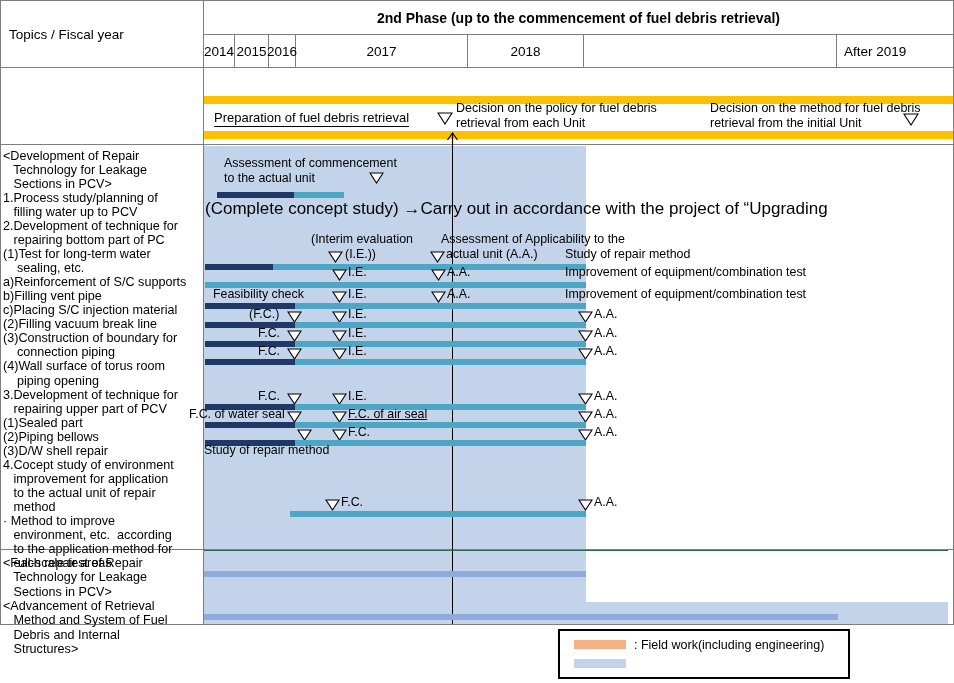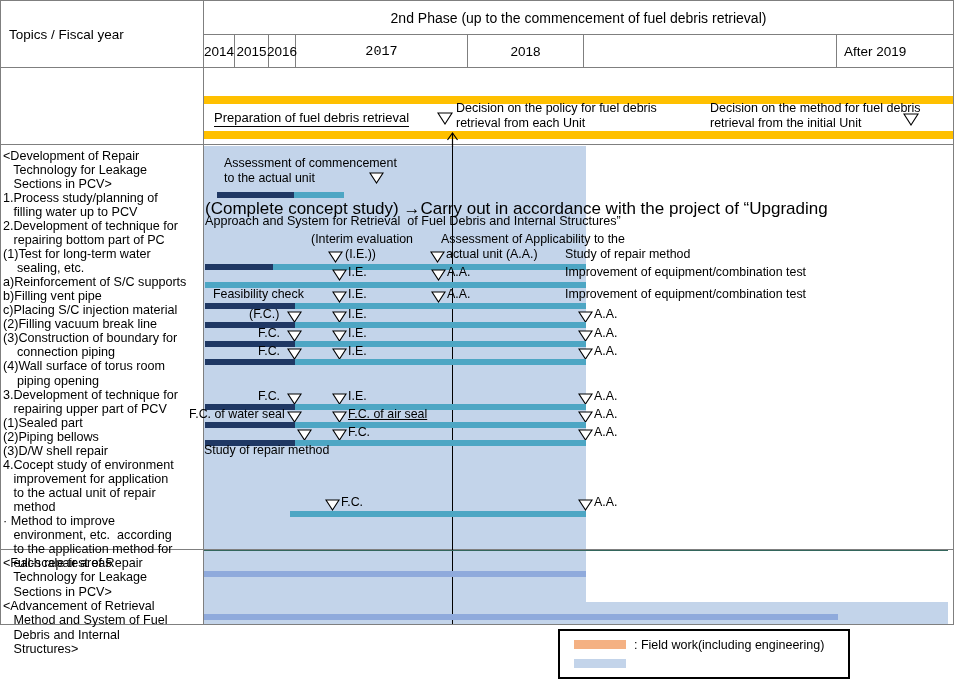--- a/index.html
+++ b/index.html
@@ -25,21 +25,21 @@
 
   
   #hdr-topics {
     position: absolute; left: 1px; top: 1px; width: 202px; height: 66px;
     display: flex; align-items: center; padding-left: 8px;
     font-size: 13.5px; color: #000;
   }
   #hdr-phase {
     position: absolute; left: 204px; top: 1px; width: 749px; height: 33px;
     display: flex; align-items: center; justify-content: center;
-    font-size: 14px; color: #000;
+    font-size: 14px; color: #000; font-weight: bold;
   }
   .yr {
     position: absolute; top: 35px; height: 32px;
     display: flex; align-items: center; justify-content: center;
     font-size: 13.5px; color: #000;
   }
 
   
   #row-roadmap-label {
     position: absolute; left: 1px; top: 69px; width: 202px; height: 75px;
@@ -124,21 +124,21 @@
   <div class="vline" style="left:467px;top:35px;height:32px;"></div>
   <div class="vline" style="left:583px;top:35px;height:32px;"></div>
   <div class="vline" style="left:836px;top:35px;height:32px;"></div>
 
   <div id="hdr-topics">Topics / Fiscal year</div>
   <div id="hdr-phase">2nd Phase (up to the  commencement of fuel debris retrieval)</div>
 
   <div class="yr" style="left:204px;width:30px;">2014</div>
   <div class="yr" style="left:235px;width:33px;">2015</div>
   <div class="yr" style="left:269px;width:26px;">2016</div>
-  <div class="yr" style="left:296px;width:171px;font-family:Liberation Mono, monospace;">2017</div>
+  <div class="yr" style="left:296px;width:171px;">2017</div>
   <div class="yr" style="left:468px;width:115px;">2018</div>
   <div class="yr" style="left:837px;width:117px;justify-content:flex-start;padding-left:7px;">After 2019</div>
 
 
   <div class="ybar" style="left:204px;top:96px;width:749px;"></div>
 
   <div class="uline-text" style="left:214px;top:111px;">Preparation of fuel debris retrieval</div>
   <div class="ybar" style="left:204px;top:131px;width:749px;"></div>
 
   <div class="tri" style="left:437px;top:112px;">
@@ -214,21 +214,20 @@
 to the actual unit</div>
   <div class="tri" style="left:369px;top:172px;">
     <svg width="15" height="12" viewBox="0 0 15 12">
         <polygon points="1,1 14,1 7.5,11" fill="#fff" stroke="#000" stroke-width="1.1"></polygon>
       </svg>
   </div>
   <div class="bar navy" style="left:217px;top:192px;width:77px;"></div>
   <div class="bar teal" style="left:294px;top:192px;width:50px;"></div>
 
   <div class="lbl" style="left:205px;top:199px;font-size:17px;">(Complete concept study) →Carry out in accordance with the project of “Upgrading</div>
-  <div class="lbl" style="left:205px;top:214px;font-size:12.6px;">Approach and System for Retrieval  of Fuel Debris and Internal Structures”</div>
 
   <div class="lbl" style="left:311px;top:233px;">(Interim evaluation</div>
   <div class="tri" style="left:328px;top:251px;">
     <svg width="15" height="12" viewBox="0 0 15 12">
         <polygon points="1,1 14,1 7.5,11" fill="#fff" stroke="#000" stroke-width="1.1"></polygon>
       </svg>
   </div>
   <div class="lbl" style="left:345px;top:248px;text-align:right;">(I.E.))</div>
 
   <div class="lbl" style="left:441px;top:233px;">Assessment of Applicability to the</div>

